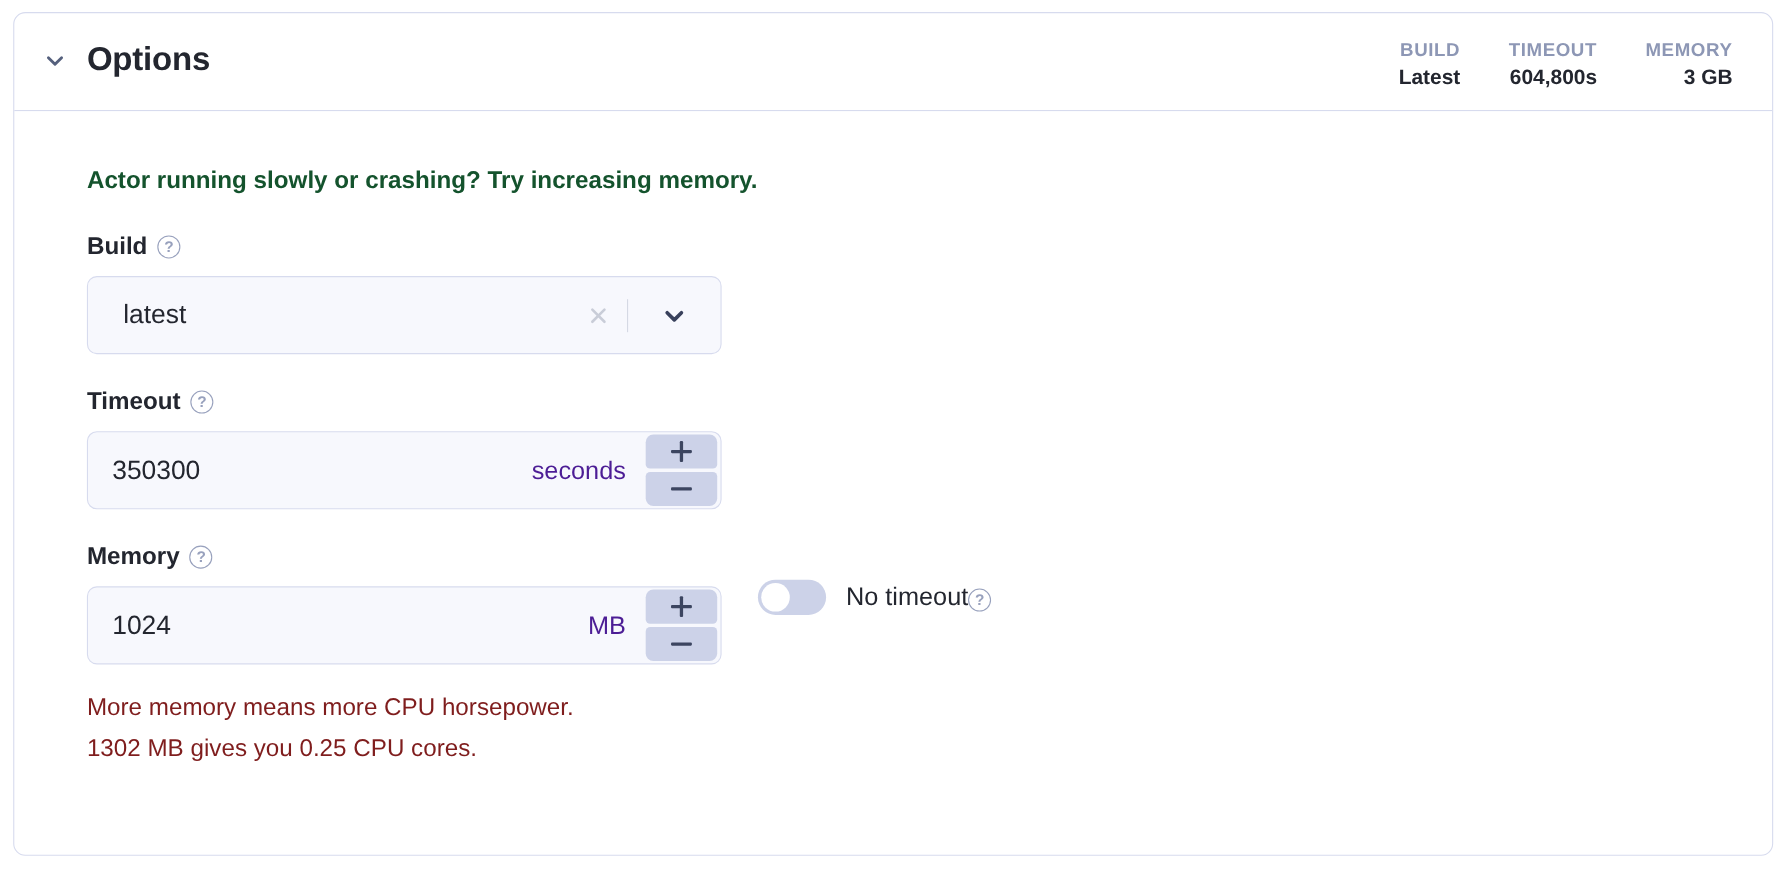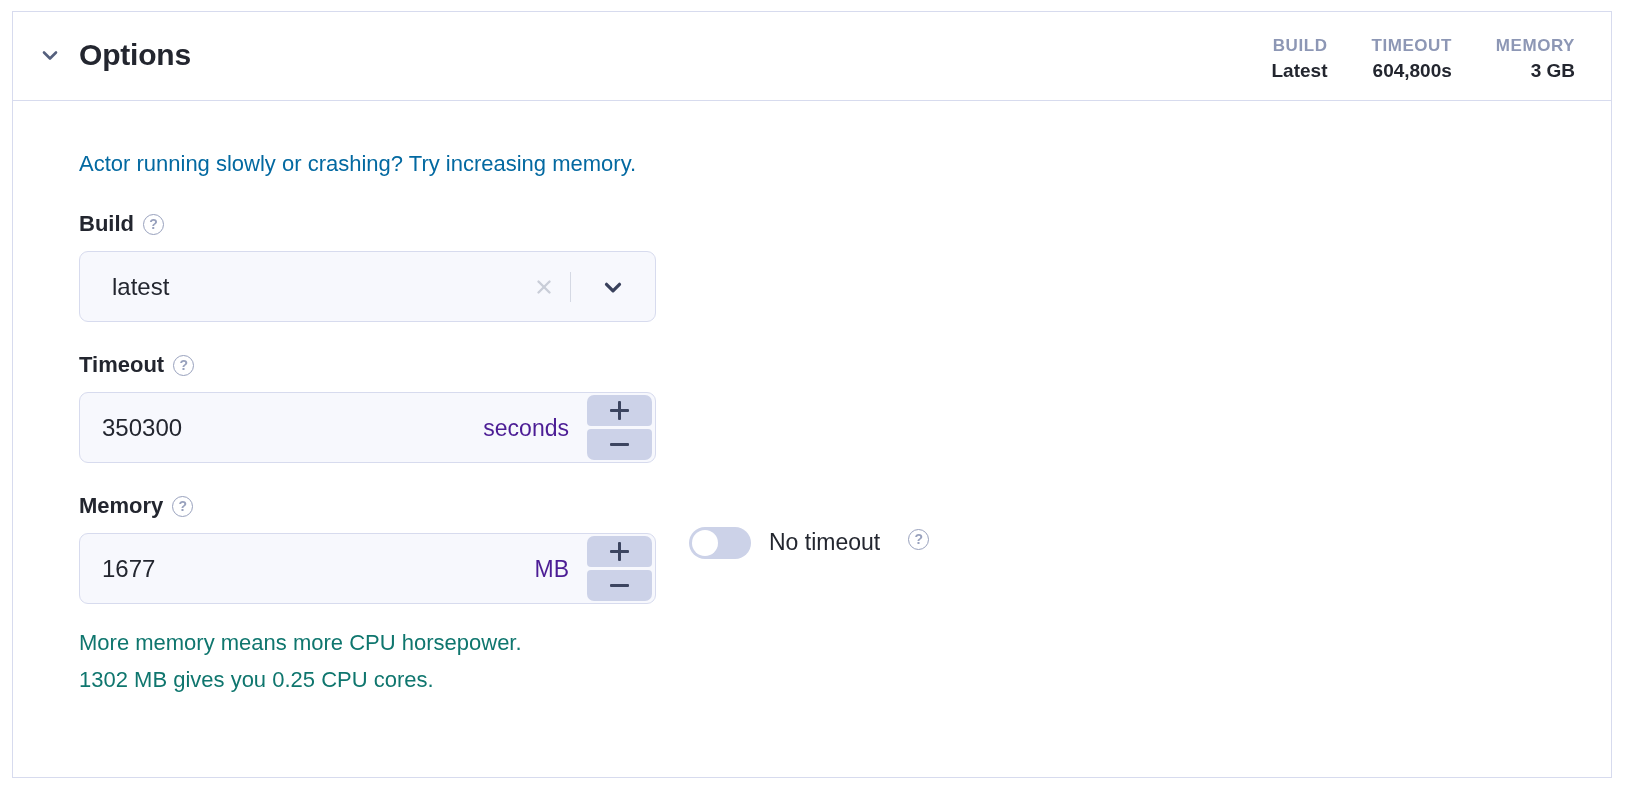--- a/index.html
+++ b/index.html
@@ -14,21 +14,21 @@
   }
 
   .panel {
     position: absolute;
     left: 12px;
     top: 11px;
     width: 1600px;
     height: 767px;
     background: #ffffff;
     border: 1.5px solid #d7dbee;
-    border-radius: 0;
+    border-radius: 11px;
   }
 
   
   .panel-header {
     position: relative;
     height: 89px;
     border-bottom: 1.5px solid #d7dbee;
   }
 
   .header-left {
@@ -92,22 +92,23 @@
   .panel-body {
     position: relative;
     padding: 0;
   }
 
   .intro-text {
     position: absolute;
     left: 66px;
     top: 49px;
     font-size: 22px;
-    color: #0369a1;
+    color: #14532d;
     line-height: 28px;
+    font-weight: bold;
   }
 
   .field-label {
     display: flex;
     align-items: center;
     gap: 9px;
     font-size: 22px;
     font-weight: 700;
     color: #23262f;
   }
@@ -284,35 +285,35 @@
     left: 3px;
     top: 3px;
     width: 26px;
     height: 26px;
     background: #ffffff;
     border-radius: 50%;
   }
 
   .toggle-label {
     display: flex;
-    align-items: flex-start;
-    gap: 28px;
+    align-items: flex-end;
+    gap: 0;
     font-size: 23px;
     color: #23262f;
     white-space: nowrap;
   }
 
   
   .helper-text {
     position: absolute;
     left: 66px;
     top: 523px;
     font-size: 22px;
     line-height: 37px;
-    color: #0f766e;
+    color: #7f1d1d;
   }
 </style>
 </head>
 <body>
 
 <div class="panel">
 
   <div class="panel-header">
 
     <div class="header-left">
@@ -408,21 +409,21 @@
 
     <div class="row-memory">
       <div class="field-label">
         <span>Memory</span>
         <span class="help-icon">
             <span>?</span>
           </span>
       </div>
       <div class="control-wrap">
         <div class="num-box">
-          <span class="num-value">1677</span>
+          <span class="num-value">1024</span>
           <span class="num-unit">MB</span>
           <span class="stepper">
             <span class="step-btn step-up plus">
               <span class="step-glyph"></span>
             </span>
             <span class="step-btn step-down minus">
               <span class="step-glyph"></span>
             </span>
           </span>
         </div>

